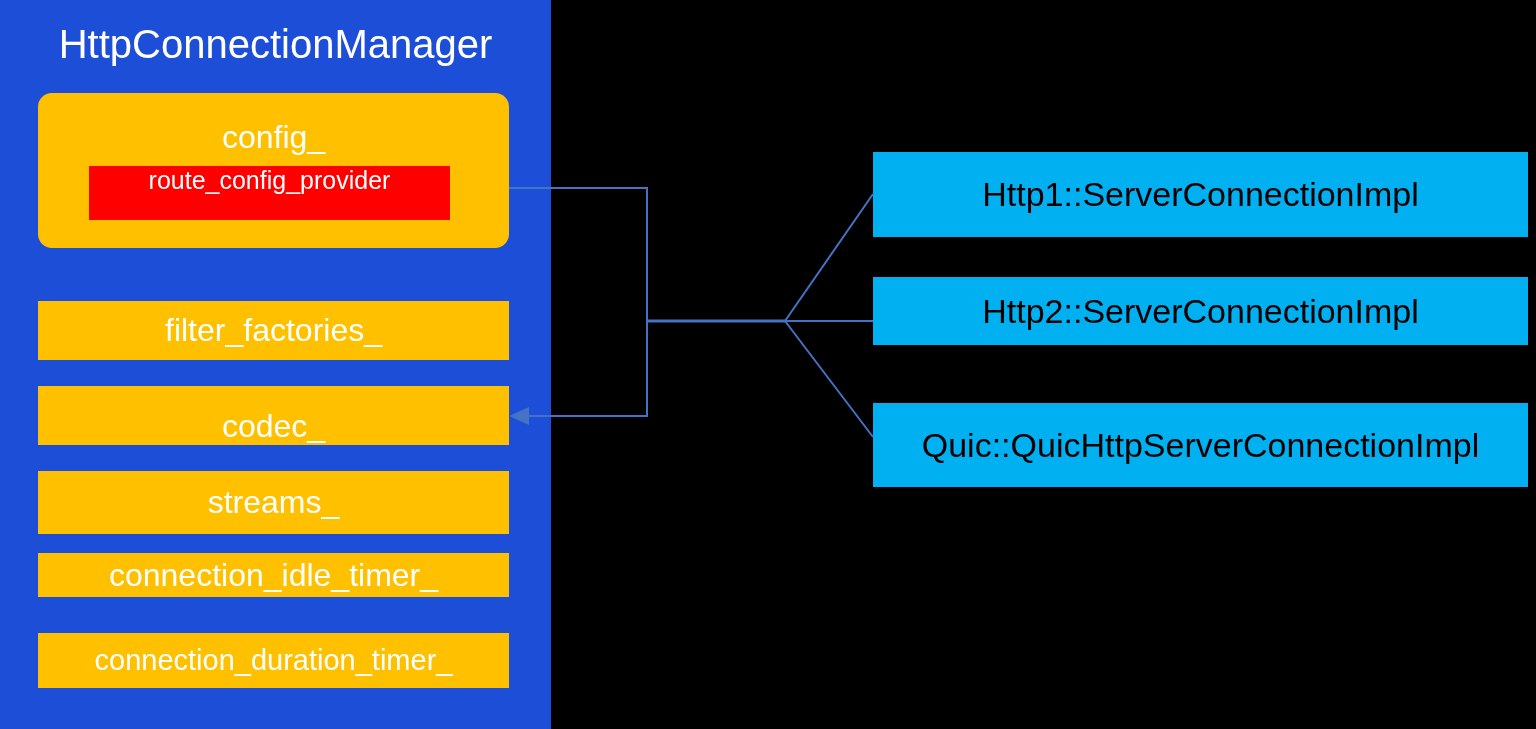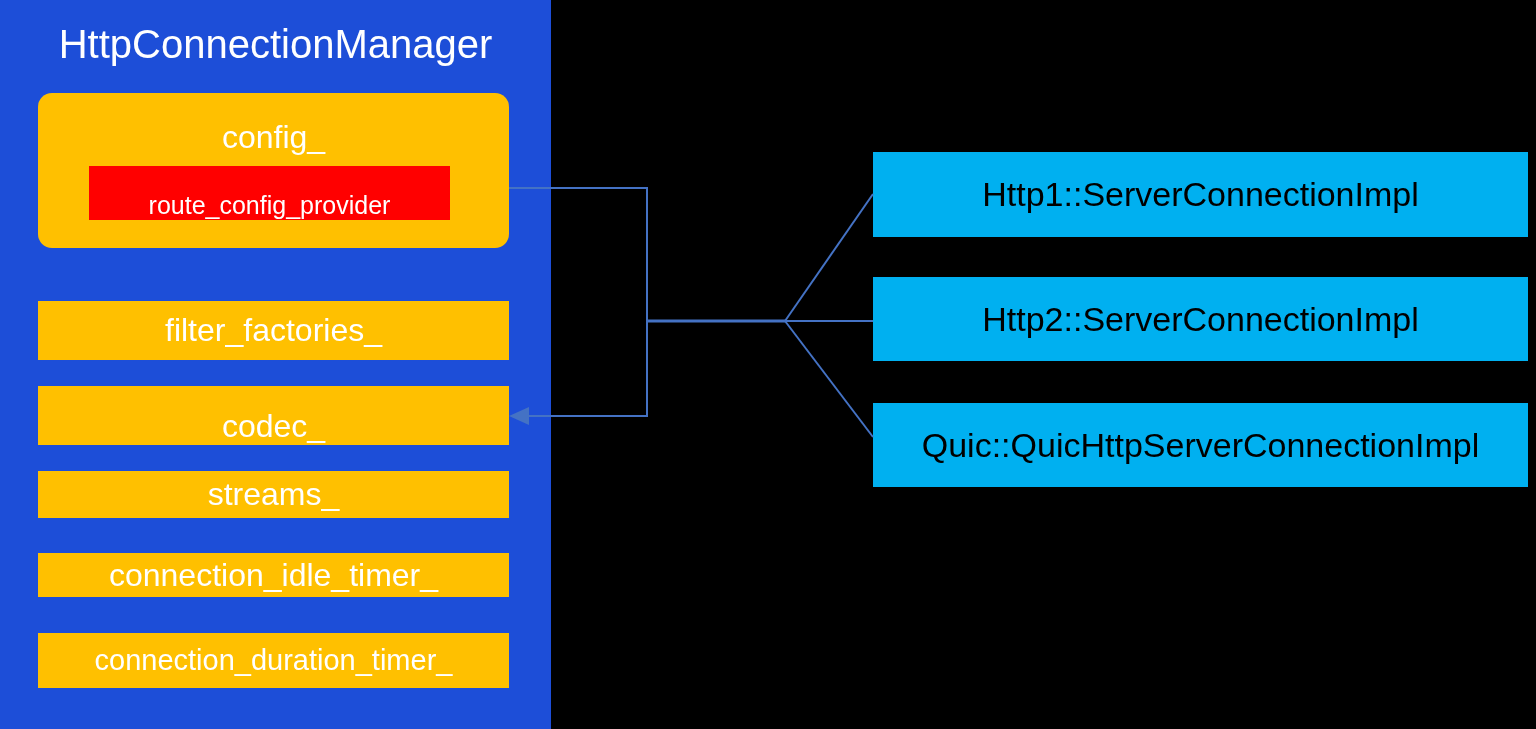--- a/index.html
+++ b/index.html
@@ -67,47 +67,47 @@
   }
   .route-provider-box {
     position: absolute;
     left: 51px;
     top: 73px;
     width: 361px;
     height: 54px;
     background: #FF0000;
     color: #FFFFFF;
     display: flex;
-    align-items: flex-end;
+    align-items: flex-start;
     justify-content: center;
     font-size: 25px;
     font-weight: 300;
     white-space: nowrap;
   }
   .box-filter   { top: 301px; height: 59px; }
   .box-codec    { top: 386px; height: 59px; align-items: flex-end; }
-  .box-streams  { top: 471px; height: 47px; }
+  .box-streams  { top: 471px; height: 63px; }
   .box-idle     { top: 553px; height: 44px; }
   .box-duration { top: 633px; height: 55px; font-size: 29px; }
   
   .impl-box {
     position: absolute;
     left: 873px;
     width: 655px;
     background: #00B0F0;
     color: #000000;
     display: flex;
     align-items: center;
     justify-content: center;
     font-size: 34px;
     font-weight: 300;
     white-space: nowrap;
   }
   .impl-http1 { top: 152px; height: 85px; }
-  .impl-http2 { top: 277px; height: 84px; }
+  .impl-http2 { top: 277px; height: 68px; }
   .impl-quic  { top: 403px; height: 84px; }
   
   .connectors {
     position: absolute;
     left: 0;
     top: 0;
     width: 1536px;
     height: 729px;
     pointer-events: none;
   }

